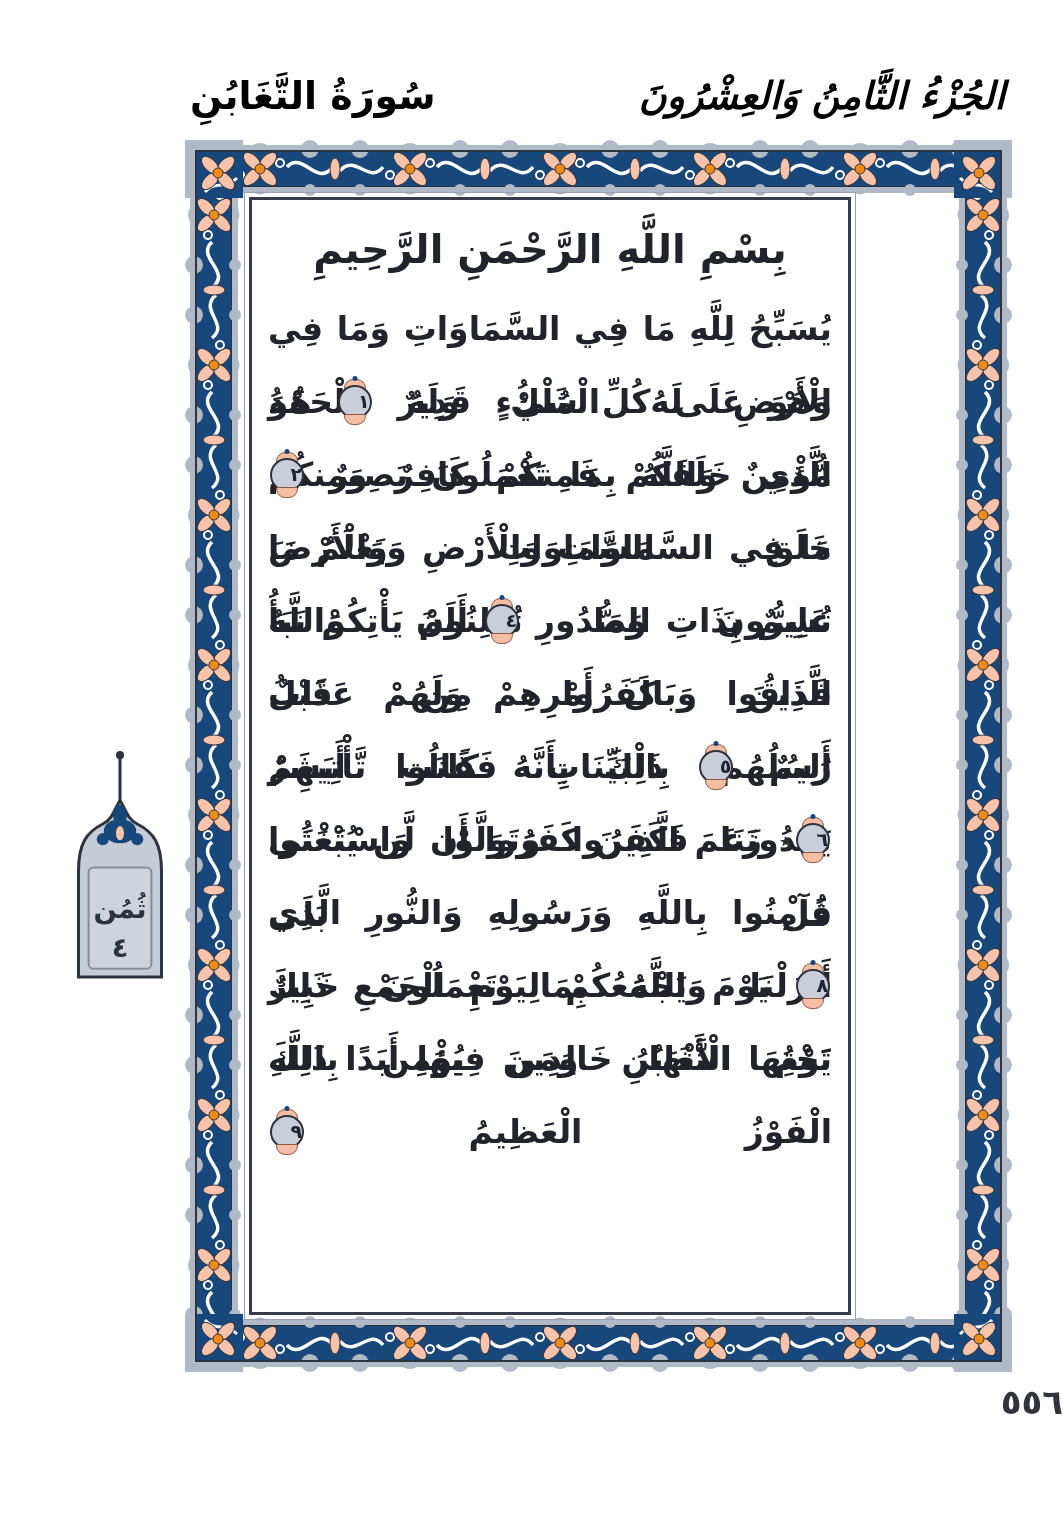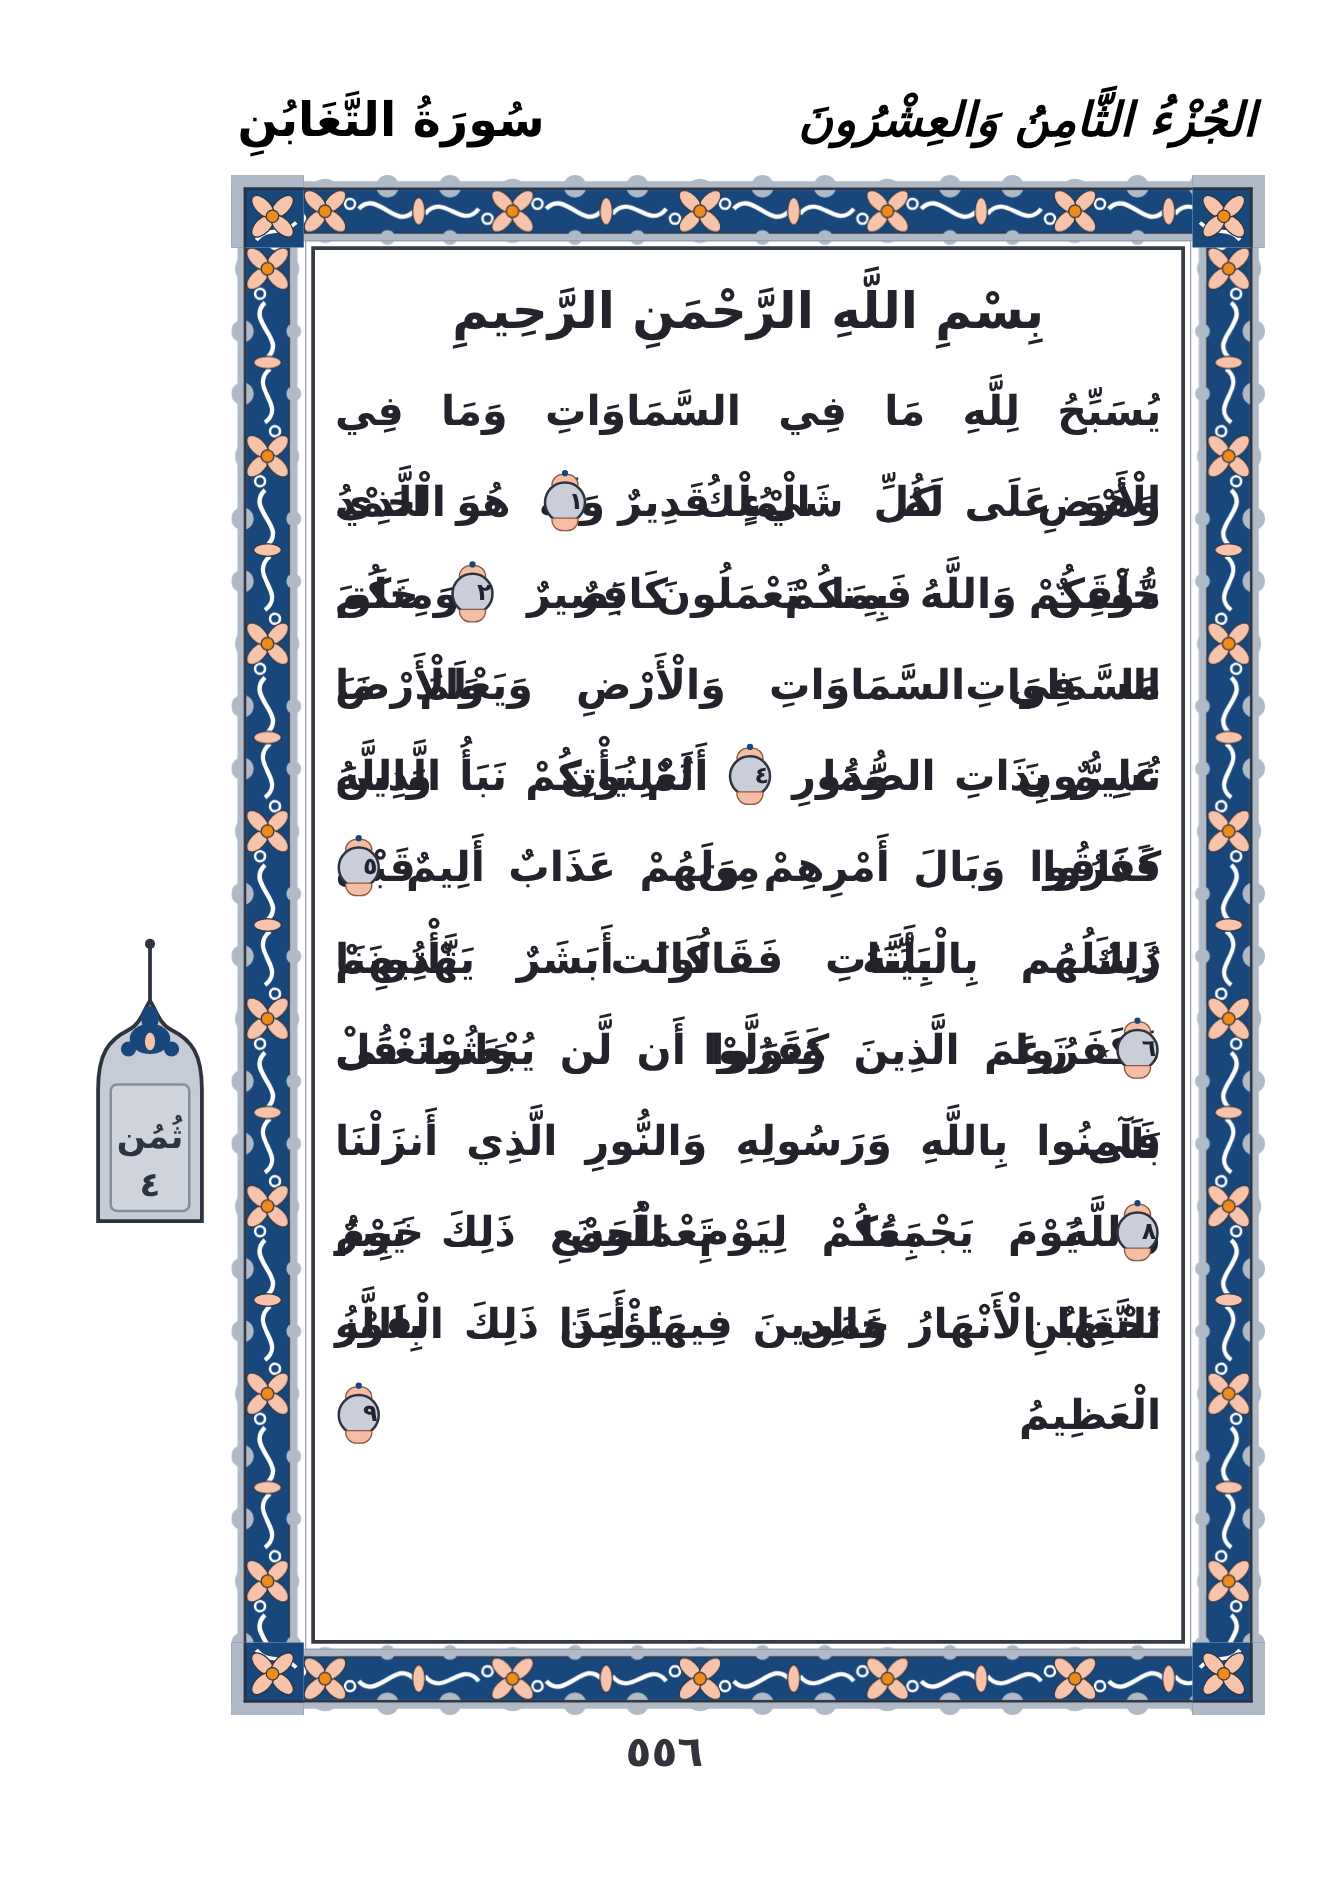--- a/index.html
+++ b/index.html
@@ -8,21 +8,21 @@
     font-family:"DejaVu Sans", sans-serif;color:#2b2b31;overflow:hidden;
   }
   .hdr{position:absolute;top:74px;font-size:38px;font-weight:bold;color:#000000;white-space:nowrap;}
   .hdr-left{left:190px;}
   .hdr-right{right:58px;font-style:italic;}
 
   .frame{position:absolute;left:185px;top:140px;width:827px;height:1232px;}
   .frame svg.borderart{position:absolute;left:0;top:0;}
 
   .text-frame{
-    position:absolute;left:64px;top:57px;width:699px;height:1118px;
+    position:absolute;left:64px;top:57px;width:602px;height:1118px;
     box-sizing:border-box;border:3px solid #363b47;outline:1px solid #9aa1ad;outline-offset:4px;
     background:#ffffff;padding:6px 16px 0 16px;
   }
   .basmala{
     height:86px;line-height:86px;text-align:center;font-size:40px;font-weight:bold;
     color:#23232b;letter-spacing:1px;
   }
   .qline{
     height:73px;line-height:73px;font-size:33px;font-weight:bold;color:#23232b;
     text-align:justify;text-align-last:justify;direction:rtl;white-space:normal;
@@ -38,21 +38,21 @@
   .ayah .crown.top{top:0;border-radius:10px 10px 2px 2px;}
   .ayah .crown.bot{bottom:0;border-radius:2px 2px 10px 10px;}
   .ayah .crown.top::after{
     content:"";position:absolute;top:-4px;left:50%;transform:translateX(-50%);
     width:5px;height:5px;border-radius:50%;background:#17477b;
   }
   .star{font-size:24px;vertical-align:2px;padding:0 2px;color:#2b2b31;}
 
   .marginal{position:absolute;left:62px;top:744px;width:116px;height:238px;}
   .pagenum{
-    position:absolute;left:0;top:1382px;width:1063px;text-align:center;
+    position:absolute;left:0;top:1382px;width:1063px;text-align:right;
     font-size:34px;font-weight:bold;color:#33333b;letter-spacing:6px;
   }
 </style>
 </head>
 <body>
 
 <div class="hdr hdr-left">سُورَةُ التَّغَابُنِ</div>
 <div class="hdr hdr-right">الجُزْءُ الثَّامِنُ وَالعِشْرُونَ</div>
 
 <div class="frame">

